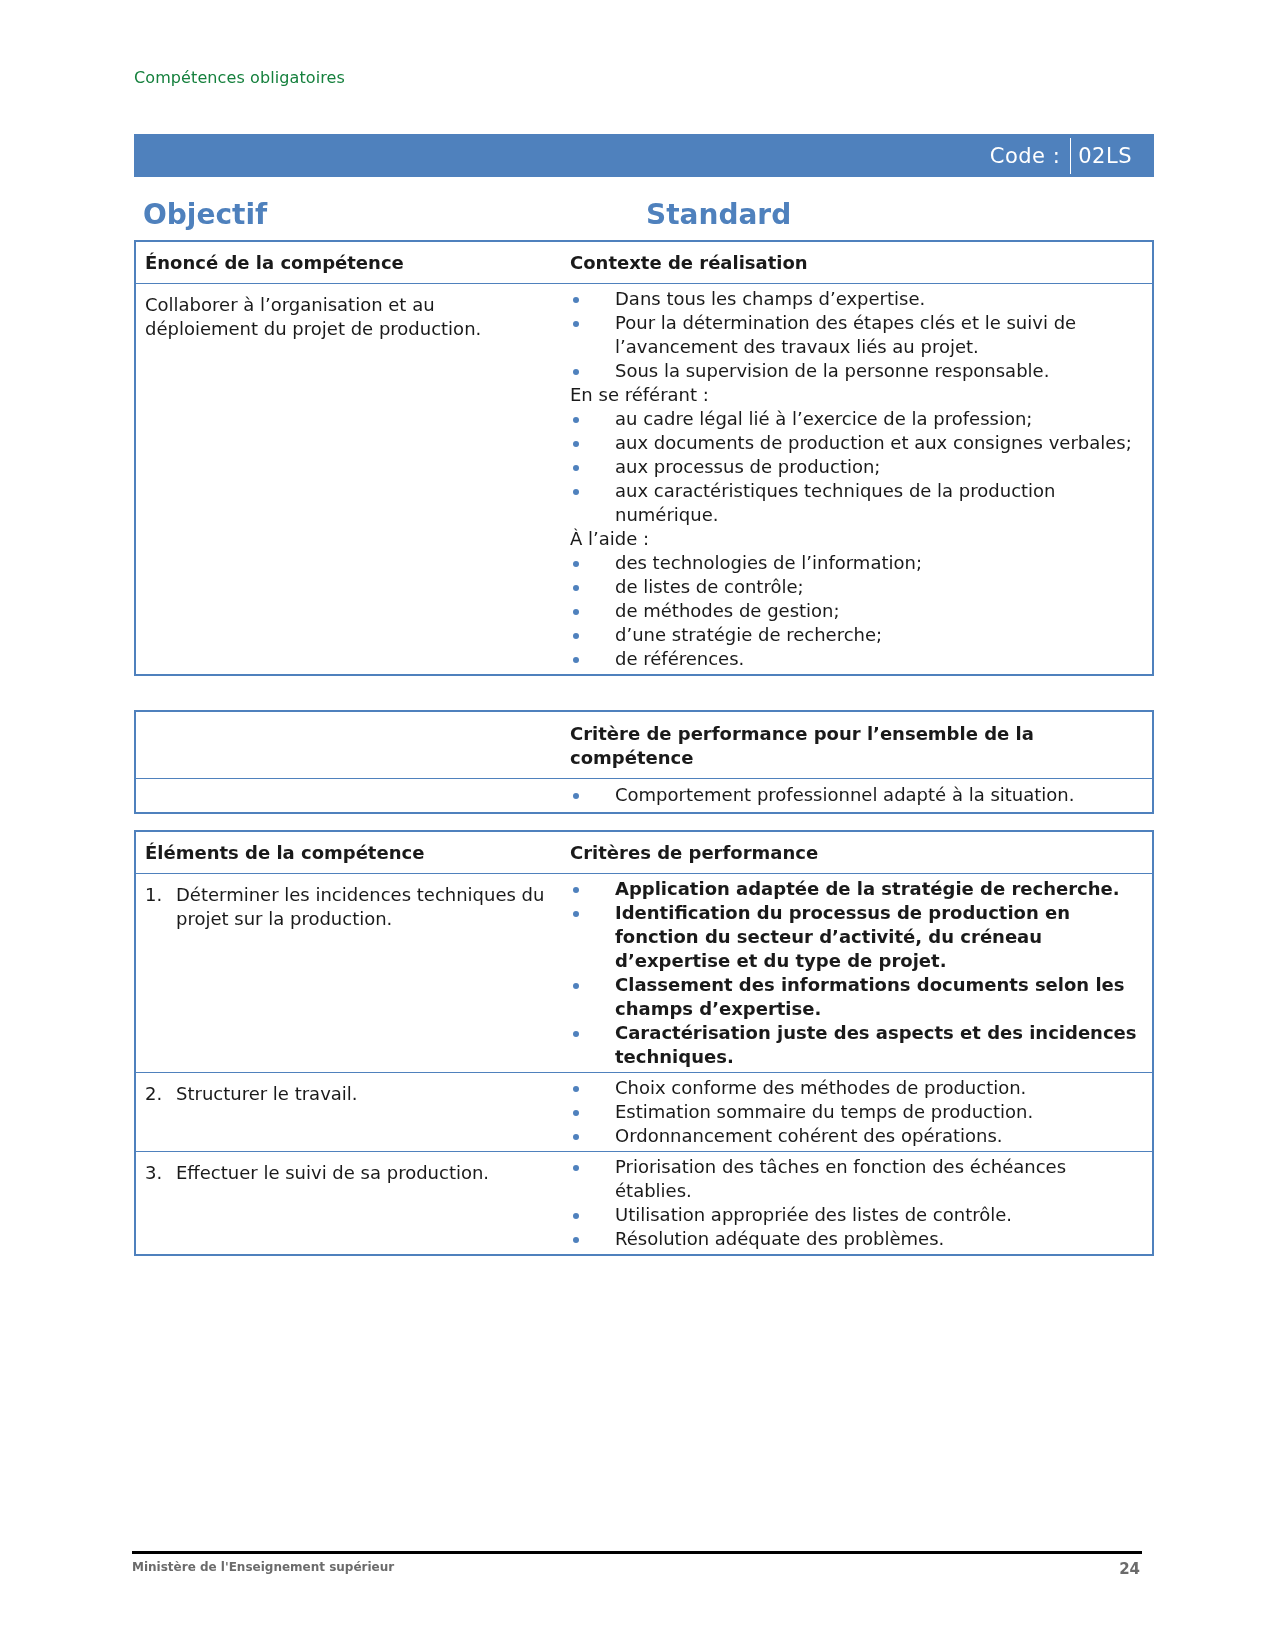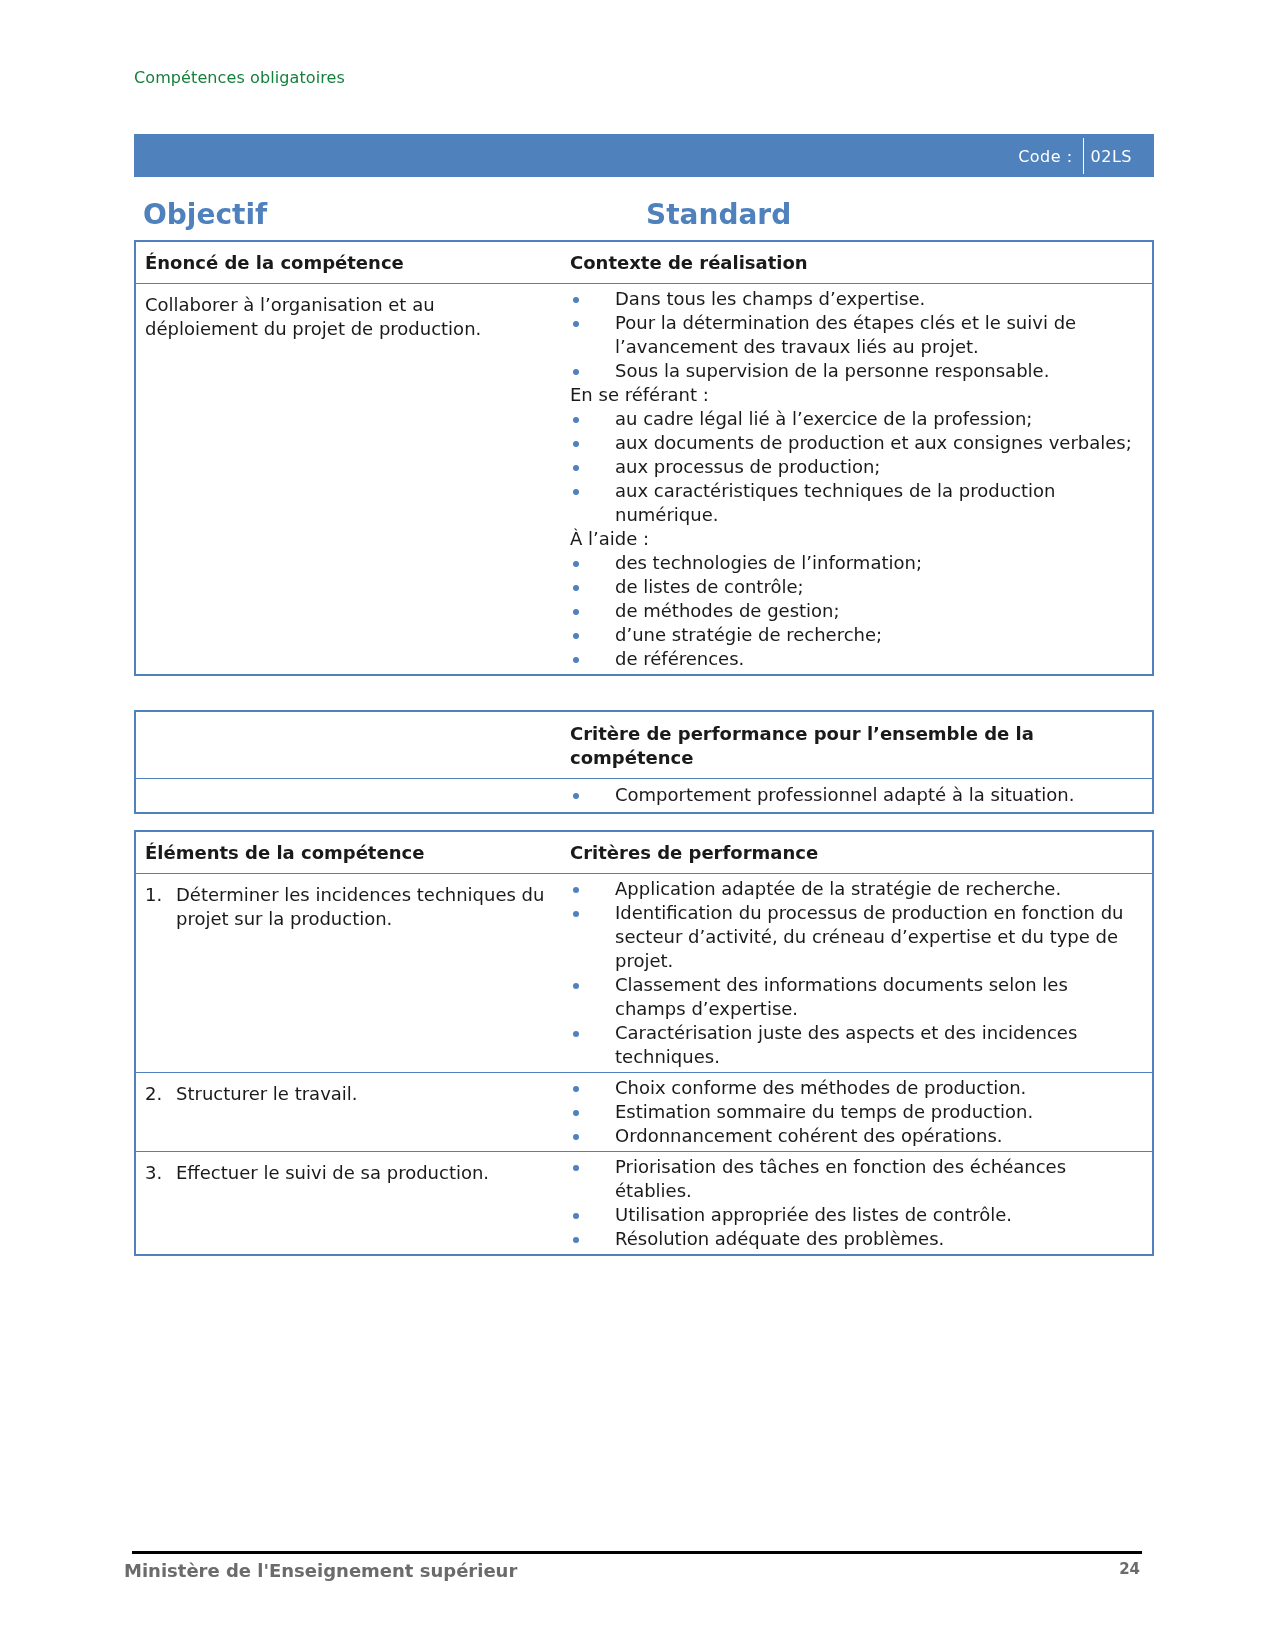--- a/index.html
+++ b/index.html
@@ -1,20 +1,20 @@
 <!DOCTYPE html>
 <html><head>
 <meta charset="utf-8">
 <style>
   html, body { margin: 0; padding: 0; background: #ffffff; }
   body { width: 1275px; height: 1650px; position: relative; overflow: hidden;
          font-family: "DejaVu Sans", sans-serif; color: #1a1a1a; }
   .running-head { position: absolute; left: 134px; top: 68px; font-size: 16px; color: #15803d; letter-spacing: 0.1px; }
   .banner { position: absolute; left: 134px; top: 134px; width: 1020px; height: 43px; background: #4f81bd; }
-  .banner .code { position: absolute; right: 22px; top: 9px; height: 26px; display: flex; align-items: center; color: #ffffff; font-size: 16px; letter-spacing: 0.5px; }
+  .banner .code { position: absolute; right: 22px; top: 9px; height: 26px; display: flex; align-items: center; color: #ffffff; font-size: 21px; letter-spacing: 0.5px; }
   .banner .code .lbl { padding-right: 10px; }
   .banner .code .sep { width: 1px; height: 36px; background: #ffffff; margin-right: 7px; }
   .section-titles { position: absolute; left: 143px; top: 190px; width: 1000px; height: 34px; }
   .section-titles span { position: absolute; top: 8px; font-size: 28px; font-weight: bold; color: #4f81bd; }
   .section-titles .obj { left: 0; }
   .section-titles .std { left: 503px; }
 
   .tbl { position: absolute; left: 134px; width: 1016px; border: 2px solid #4f81bd; box-sizing: content-box; }
   .row { display: flex; border-top: 1px solid #4f81bd; }
   .row:first-child { border-top: none; }
@@ -24,21 +24,21 @@
   .hdr .cell-l, .hdr .cell-r { padding-top: 9px; padding-bottom: 8px; }
   ul.bul { list-style: none; margin: 0; padding: 0; }
   ul.bul li { position: relative; padding-left: 45px; }
   ul.bul li::before { content: ""; position: absolute; left: 3px; top: 10px; width: 6px; height: 6px; border-radius: 50%; background: #4f81bd; }
   .plain { padding-left: 0; }
   ol.num { margin: 0; padding: 0; list-style: none; }
   ol.num li { position: relative; padding-left: 31px; }
   ol.num li .n { position: absolute; left: 0; top: 0; }
 
   .footer-rule { position: absolute; left: 132px; top: 1551px; width: 1010px; height: 3px; background: #000000; }
-  .footer-left { position: absolute; left: 124px; top: 1560px; font-size: 18px; font-weight: bold; color: #6b6b6b; }
+  .footer-left { position: absolute; left: 132px; top: 1560px; font-size: 12px; font-weight: bold; color: #6b6b6b; }
   .footer-right { position: absolute; left: 1110px; top: 1560px; width: 30px; text-align: right; font-size: 15px; font-weight: bold; color: #6b6b6b; }
 </style>
 </head>
 <body>
 
 <div class="running-head">Compétences obligatoires</div>
 
 <div class="banner">
   <div class="code">
     <span class="lbl">Code :</span>
@@ -107,21 +107,21 @@
 
   <div class="row">
     <div class="cell-l" style="padding-top:9px;">
       <ol class="num">
         <li>
           <span class="n">1.</span>
           <span>Déterminer les incidences techniques du projet sur la production.</span>
         </li>
       </ol>
     </div>
-    <div class="cell-r" style="padding-top:3px; padding-bottom:3px;">
+    <div class="cell-r" style="padding-top:3px; padding-bottom:3px;font-weight:bold;">
       <ul class="bul">
         <li>Application adaptée de la stratégie de recherche.</li>
         <li>Identification du processus de production en fonction du secteur d’activité, du créneau d’expertise et du type de projet.</li>
         <li>Classement des informations documents selon les champs d’expertise.</li>
         <li>Caractérisation juste des aspects et des incidences techniques.</li>
       </ul>
     </div>
   </div>
 
   <div class="row">

